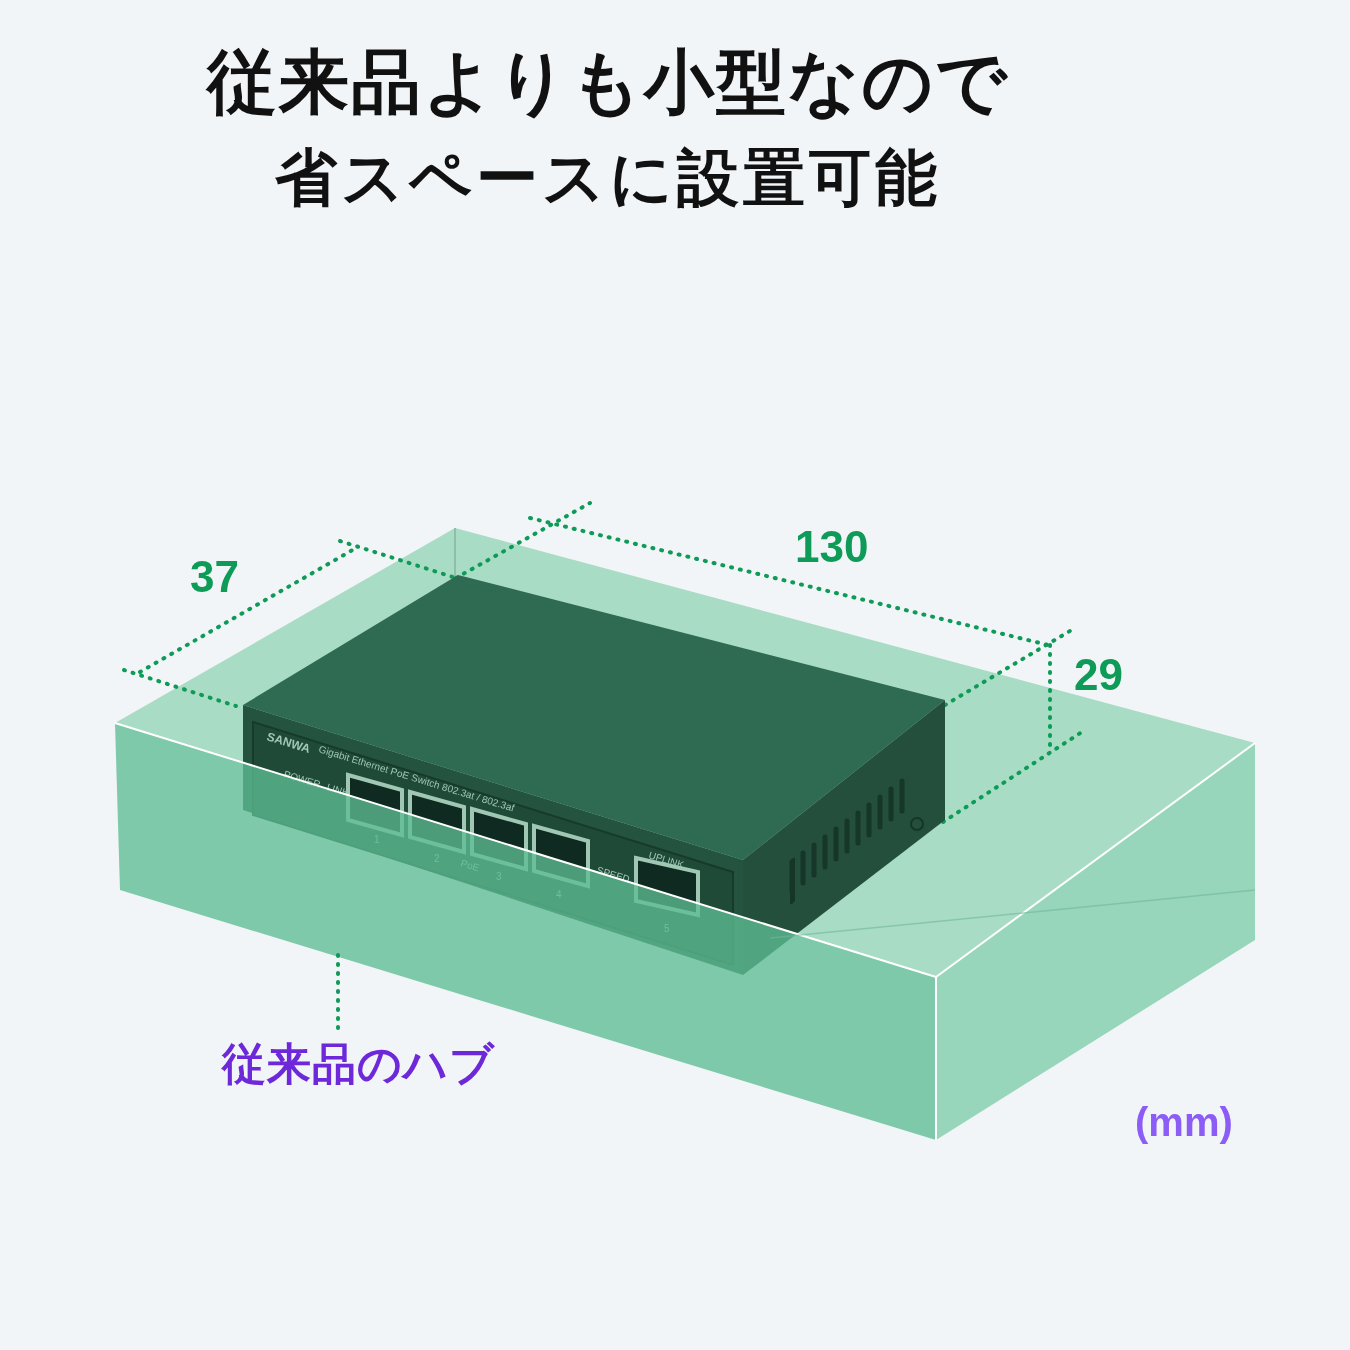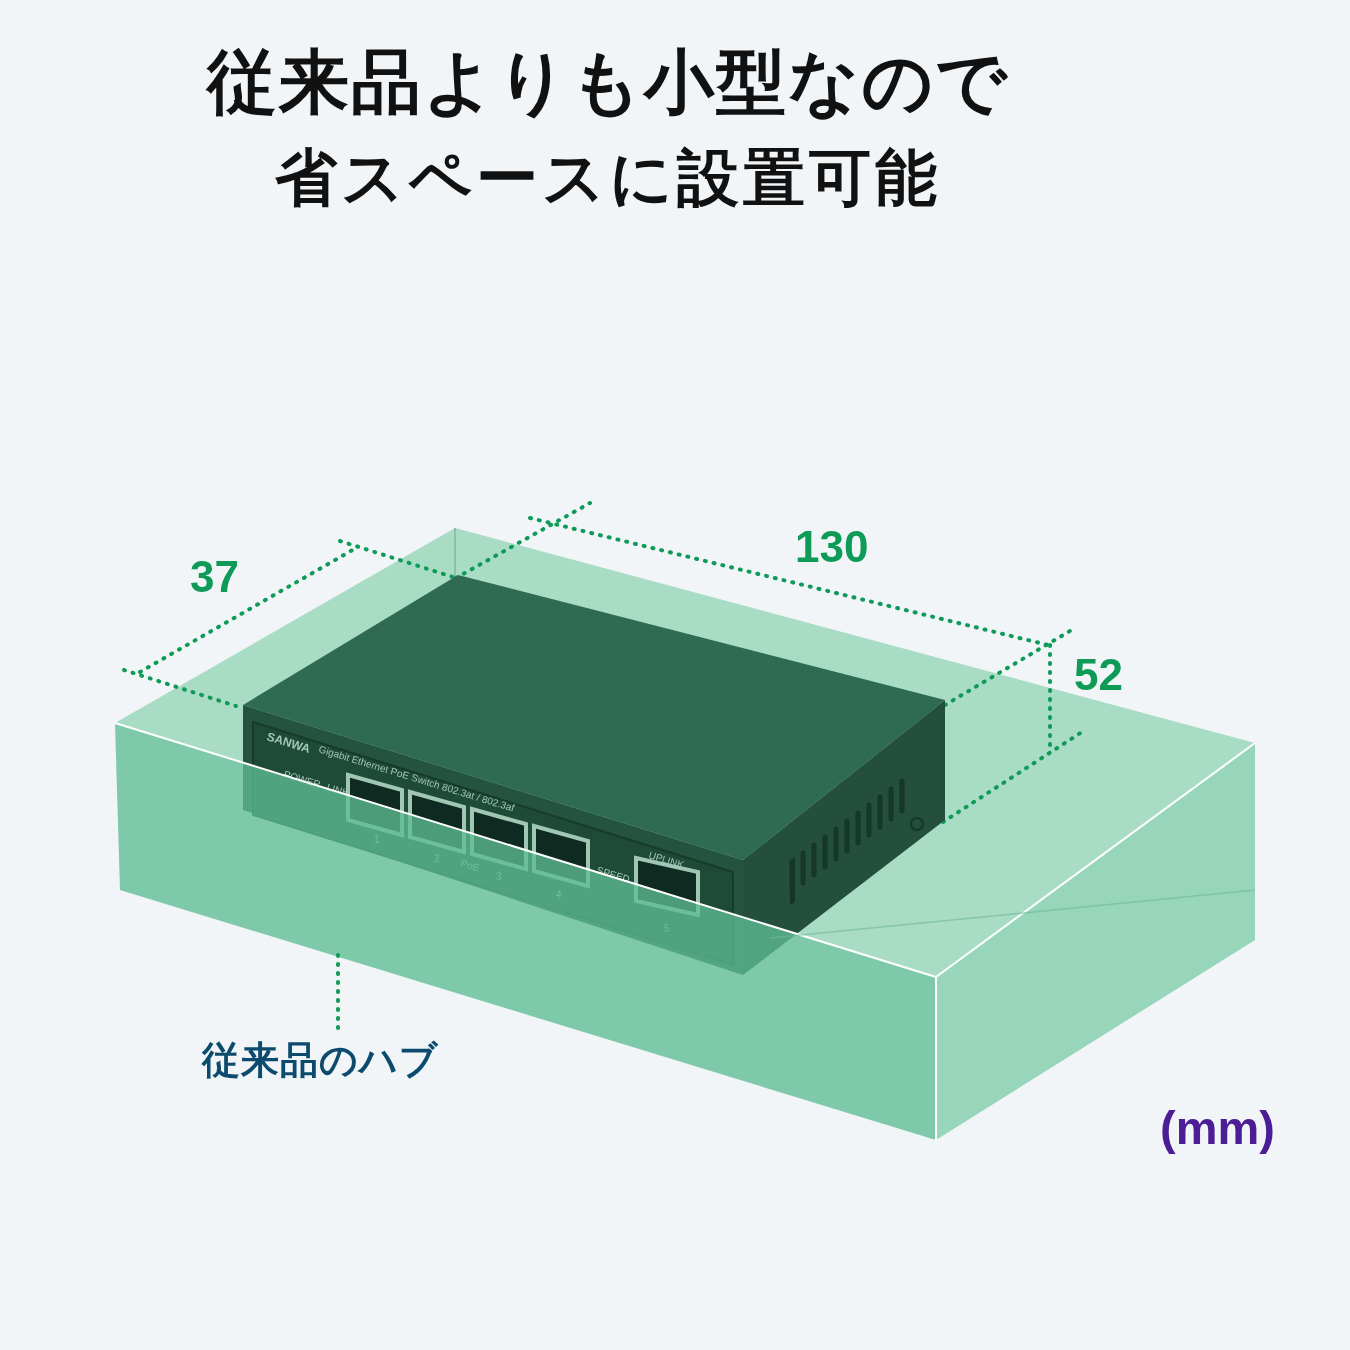--- a/index.html
+++ b/index.html
@@ -2,22 +2,22 @@
 <html><head>
 <meta charset="utf-8">
 <style>
   html, body { margin:0; padding:0; }
   body { width:1350px; height:1350px; background:#f1f5f8; position:relative; overflow:hidden; font-family:"DejaVu Sans", "Liberation Sans", sans-serif; }
   .headline { position:absolute; left:0; width:1216px; text-align:center; color:#111; font-weight:bold; letter-spacing:2px; }
   .h1 { top:40px; font-size:70px; line-height:84px; }
   .h2 { top:128px; font-size:62px; line-height:100px; letter-spacing:4px; }
   svg.scene { position:absolute; left:0; top:0; }
   .dim { position:absolute; color:#0e9a57; font-family:"Liberation Sans", sans-serif; font-weight:bold; font-size:44px; }
-  .caption { position:absolute; left:202px; top:1035px; color:#0c4a6e; font-weight:bold; font-size:38px; letter-spacing:1px; }
-  .unit { position:absolute; left:1135px; top:1100px; color:#4c1d95; font-family:"Liberation Sans", sans-serif; font-weight:bold; font-size:47px;margin-left:25px; }
+  .caption { position:absolute; left:222px; top:1035px; color:#6d28d9; font-weight:bold; font-size:44px; letter-spacing:1px; }
+  .unit { position:absolute; left:1135px; top:1100px; color:#8b5cf6; font-family:"Liberation Sans", sans-serif; font-weight:bold; font-size:40px; }
 </style>
 </head>
 <body>
 
 <div class="headline h1">従来品よりも小型なので</div>
 <div class="headline h2">省スペースに設置可能</div>
 
 <svg class="scene" width="1350" height="1350" viewBox="0 0 1350 1350">
 
   <g>
@@ -98,16 +98,16 @@
     <line x1="936" y1="977" x2="1255" y2="743" stroke="#ffffff" stroke-width="2"></line>
     <line x1="936" y1="977" x2="936" y2="1140" stroke="#ffffff" stroke-width="2"></line>
     <line x1="770" y1="938" x2="1255" y2="890" stroke="#6fb89a" stroke-width="1.5" stroke-opacity="0.6"></line>
   </g>
 
   <line x1="338" y1="955" x2="338" y2="1030" stroke="#0e9a57" stroke-width="4" stroke-dasharray="1 8" stroke-linecap="round"></line>
 </svg>
 
 <div class="dim" style="left:190px;top:552px;">37</div>
 <div class="dim" style="left:795px;top:522px;text-align:center;">130</div>
-<div class="dim" style="left:1074px;top:650px;">52</div>
+<div class="dim" style="left:1074px;top:650px;">29</div>
 
 <div class="caption">従来品のハブ</div>
 <div class="unit">(mm)</div>
 
 </body></html>

